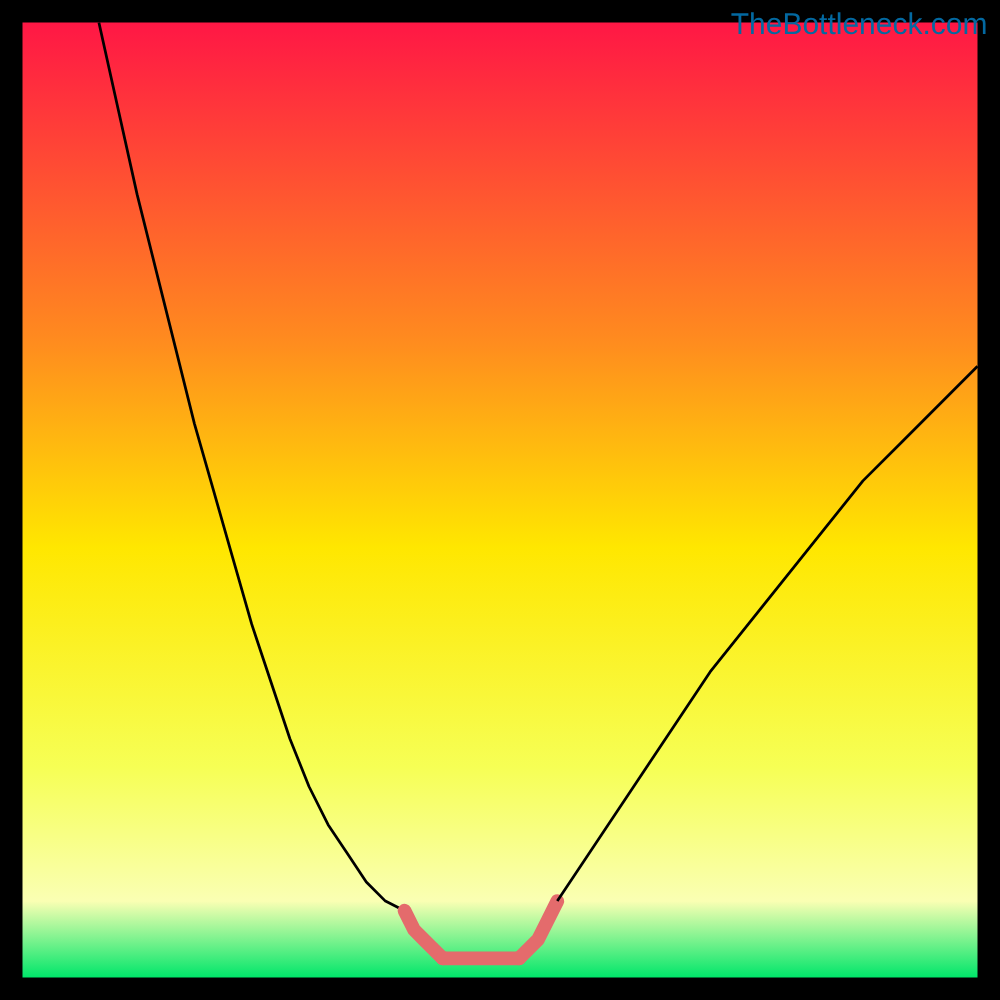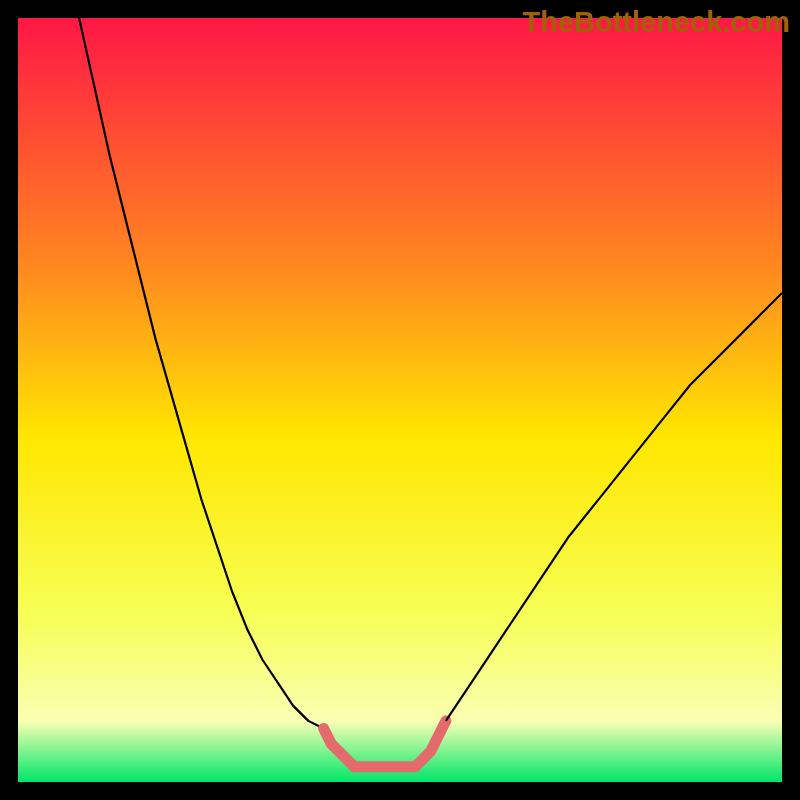--- a/index.html
+++ b/index.html
@@ -16,23 +16,23 @@
     top: 0;
     left: 0;
     width: 800px;
     height: 800px;
     background: #000;
   }
   .watermark {
     position: absolute;
     top: 6px;
     right: 10px;
-    color: #a16207;
-    font-size: 29px;
-    font-weight: 700;
+    color: #0369a1;
+    font-size: 24px;
+    font-weight: 400;
     letter-spacing: 0;
     z-index: 20;
     user-select: none;
   }
   svg.chart {
     position: absolute;
     top: 0;
     left: 0;
   }
 </style>

